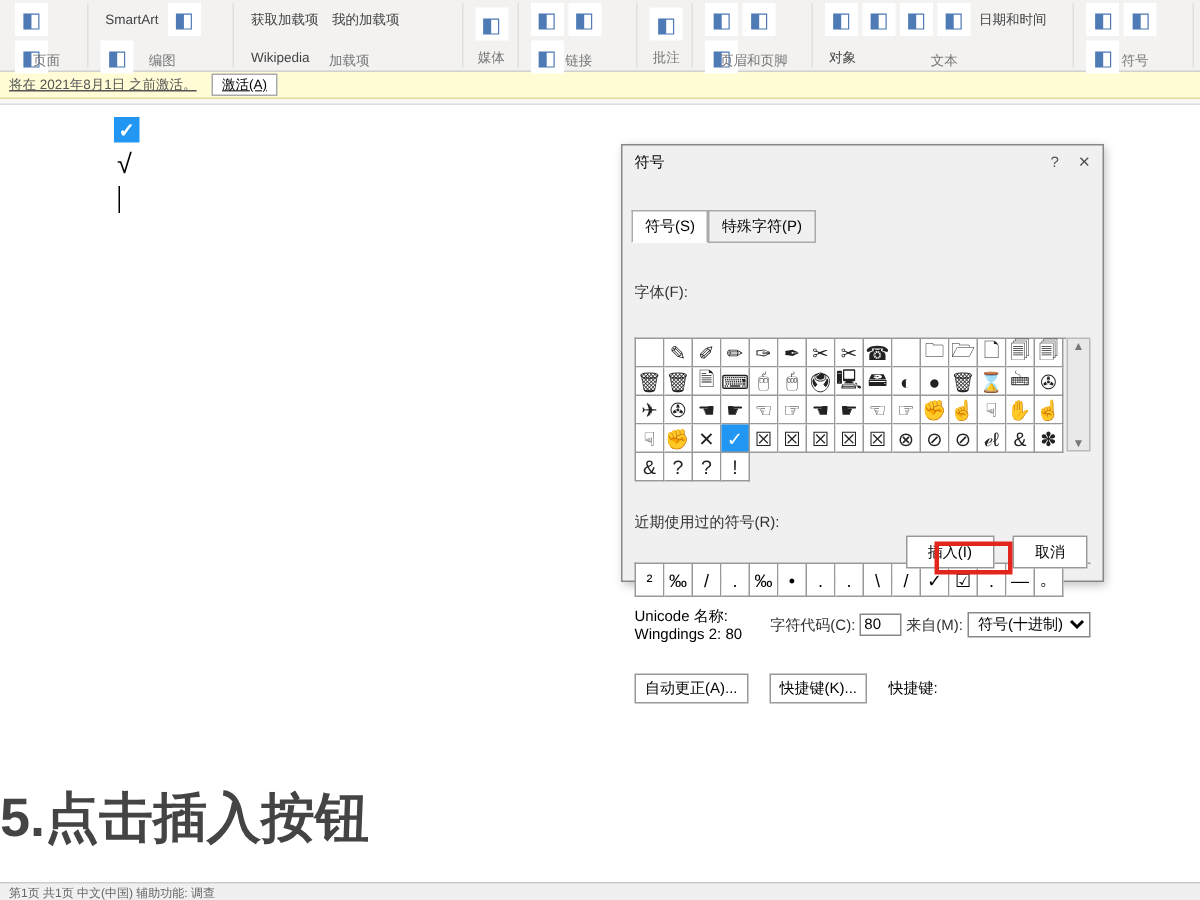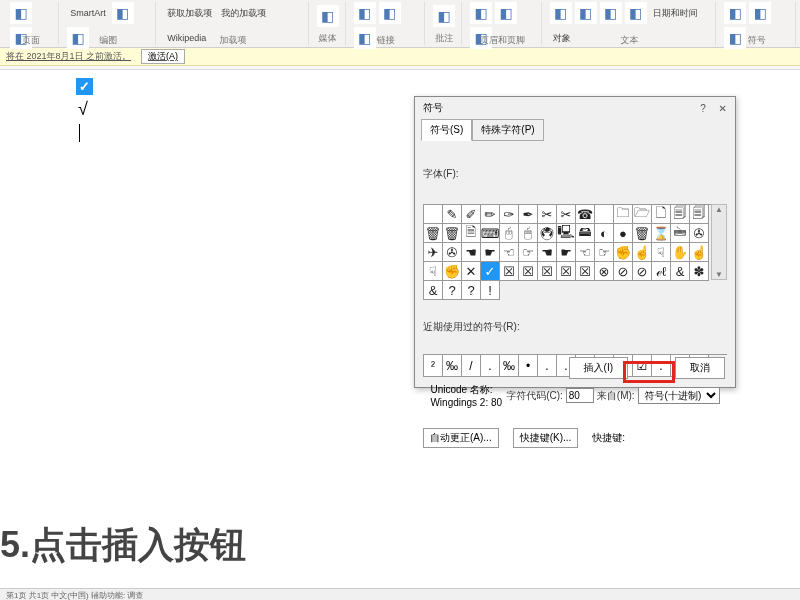--- a/index.html
+++ b/index.html
@@ -17,41 +17,41 @@
 
 .doc { position: absolute; top: 70px; left: 0; right: 0; bottom: 12px; background: #fff; padding: 8px 76px; }
 .cbox { width: 17px; height: 17px; background: #2196f3; color: #fff; display: flex; align-items: center; justify-content: center; font-size: 13px; font-weight: bold; }
 .check { font-size: 18px; margin: 4px 2px; }
 .cursor { width: 1px; height: 18px; background: #000; margin: 4px 3px; }
 
 .dlg { position: absolute; top: 96px; left: 414px; width: 322px; height: 292px; background: #f0f0f0; border: 1px solid #888; box-shadow: 1px 2px 6px rgba(0,0,0,.25); font-size: 10px; }
 .dlg-title { display: flex; justify-content: space-between; align-items: center; padding: 4px 8px; font-size: 10px; }
 .dlg-title .r span { margin-left: 10px; color: #555; cursor: pointer; }
 .tabs { display: flex; padding: 0 6px; }
-.tab { padding: 3px 8px; border: 1px solid #aaa; background: #fff; font-size: 10px; }
+.tab { padding: 3px 8px; border: 1px solid #aaa; background: #fff; font-size: 10px; margin-top: 21px; }
 .tab.inactive { background: #f0f0f0; border-bottom: 1px solid #aaa; }
 .tab.active { border-bottom: 1px solid #fff; }
 .body { padding: 6px 8px; }
 .row { display: flex; align-items: center; margin: 20px 0; gap: 4px; }
 .row label { font-size: 10px; color: #333; }
 select, input[type=text] { font-size: 10px; padding: 1px 2px; border: 1px solid #888; background: #fff; }
 
 .grid { display: flex; flex-wrap: wrap; width: 304px; border-top: 1px solid #999; border-left: 1px solid #999; margin-top: 3px; }
 .cell { width: 19px; height: 19px; border-right: 1px solid #999; border-bottom: 1px solid #999; display: flex; align-items: center; justify-content: center; font-size: 13px; color: #222; background: #fff; }
 .cell.sel { background: #2196f3; color: #fff; }
 .scrollcol { width: 17px; height: 76px; background: #e8e8e8; border: 1px solid #bbb; margin-top: 3px; display: flex; flex-direction: column; justify-content: space-between; align-items: center; font-size: 8px; color: #777; }
 
 .recent { display: flex; border-top: 1px solid #999; border-left: 1px solid #999; margin-top: 2px; }
 .rcell { width: 19px; height: 22px; border-right: 1px solid #999; border-bottom: 1px solid #999; display: flex; align-items: center; justify-content: center; font-size: 12px; background: #fff; }
 
 .btns { display: flex; gap: 14px; margin-top: 6px; }
 .btns button { font-size: 10px; padding: 2px 6px; background: #fff; border: 1px solid #999; }
 
 .footer-btns { position: absolute; bottom: 8px; right: 10px; display: flex; gap: 12px; }
-.footer-btns button { font-size: 10px; padding: 3px 14px; background: #fff; border: 1px solid #999; margin-left: 35px; }
+.footer-btns button { font-size: 10px; padding: 3px 14px; background: #fff; border: 1px solid #999; }
 .hi { position: absolute; bottom: 4px; right: 60px; width: 52px; height: 22px; border: 3px solid #e2261d; pointer-events: none; }
 
 .caption { position: absolute; bottom: 30px; left: 0; right: 0; text-align: left; font-size: 36px; font-weight: bold; color: #444; text-shadow: -2px -2px 0 #fff, 2px -2px 0 #fff, -2px 2px 0 #fff, 2px 2px 0 #fff; pointer-events: none; }
 .status { position: absolute; bottom: 0; left: 0; right: 0; height: 12px; background: #f0f0f0; border-top: 1px solid #ccc; font-size: 8px; color: #666; padding: 1px 6px; }
 .ruler { position: absolute; top: 66px; left: 0; right: 0; height: 4px; background: #f8f8f8; border-bottom: 1px solid #ddd; }
 </style>
 </head>
 <body>
 
 <div class="ribbon" id="ribbon">
@@ -239,21 +239,21 @@
         <div class="rcell">.</div>
         <div class="rcell">.</div>
         <div class="rcell">\</div>
         <div class="rcell">/</div>
         <div class="rcell">✓</div>
         <div class="rcell">☑</div>
         <div class="rcell">.</div>
         <div class="rcell">—</div>
         <div class="rcell">。</div>
       </div>
-    <div class="row" style="justify-content:center;margin-top:6px">
+    <div class="row" style="justify-content:space-between;margin-top:6px">
       <div>
         <div>Unicode 名称:</div>
         <div>Wingdings 2: 80</div>
       </div>
       <div style="display:flex;align-items:center;gap:3px">
         <label>字符代码(C):</label>
         <input type="text" style="width: 28px;" value="80">
         <label>来自(M):</label>
         <select style="width:82px"><option>符号(十进制)</option></select>
       </div>

